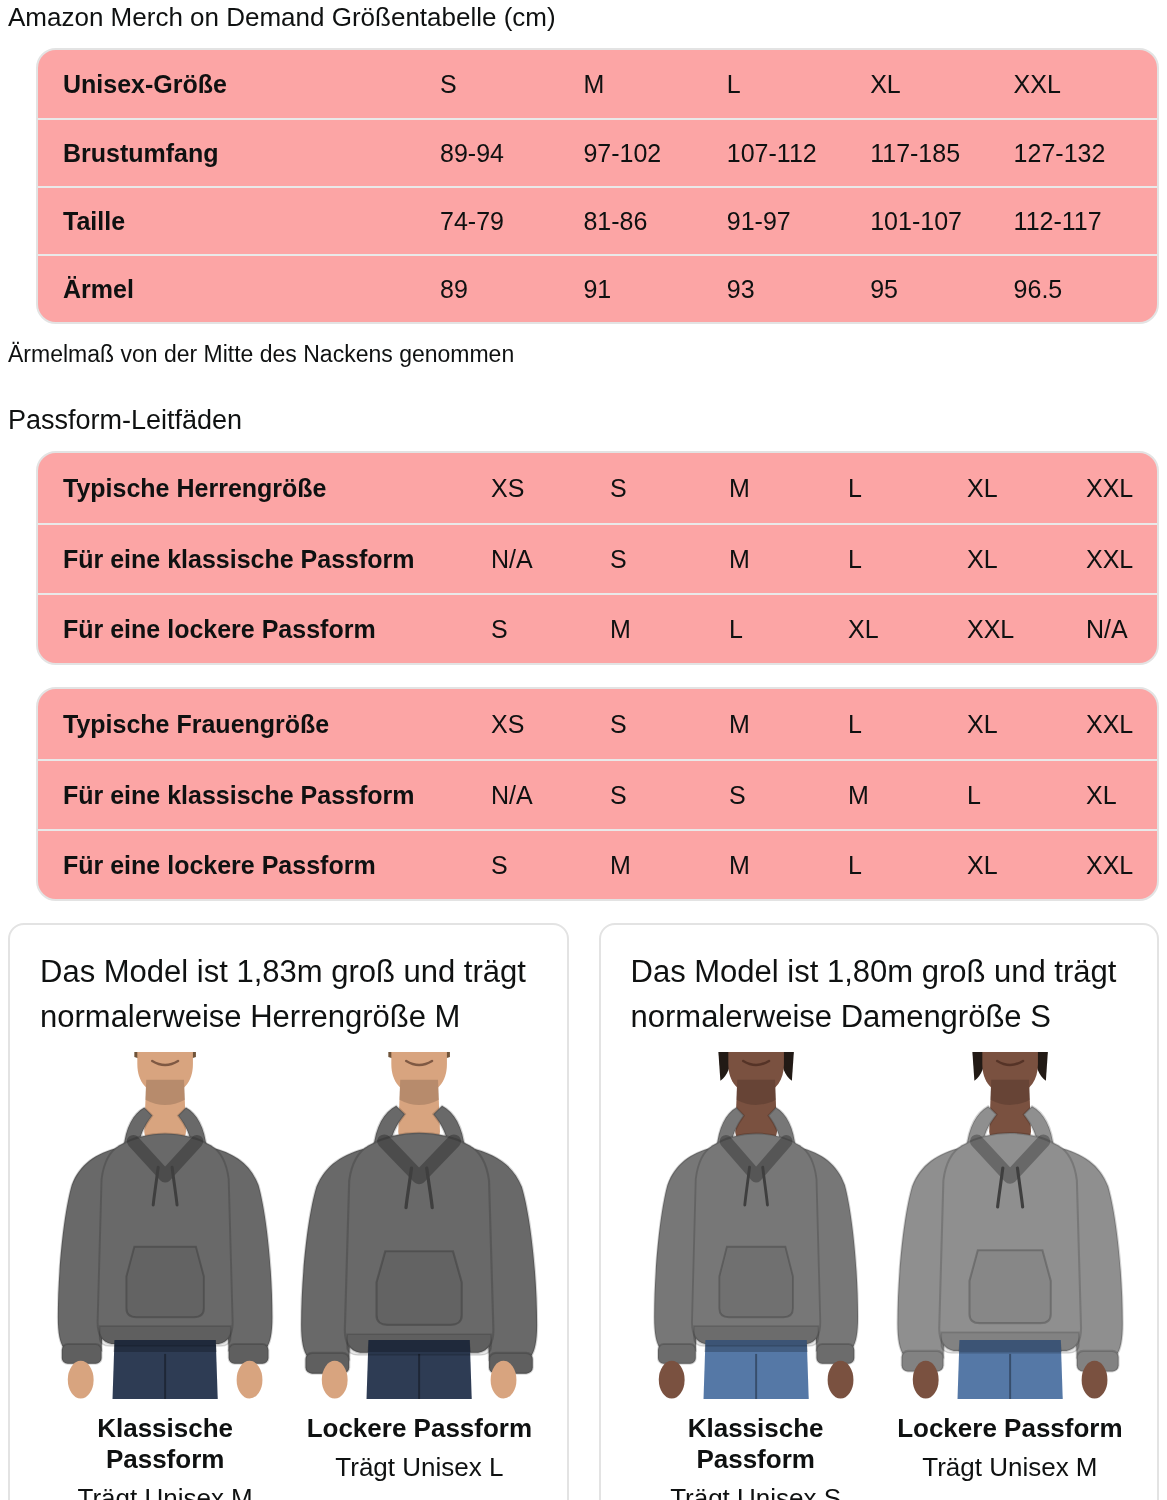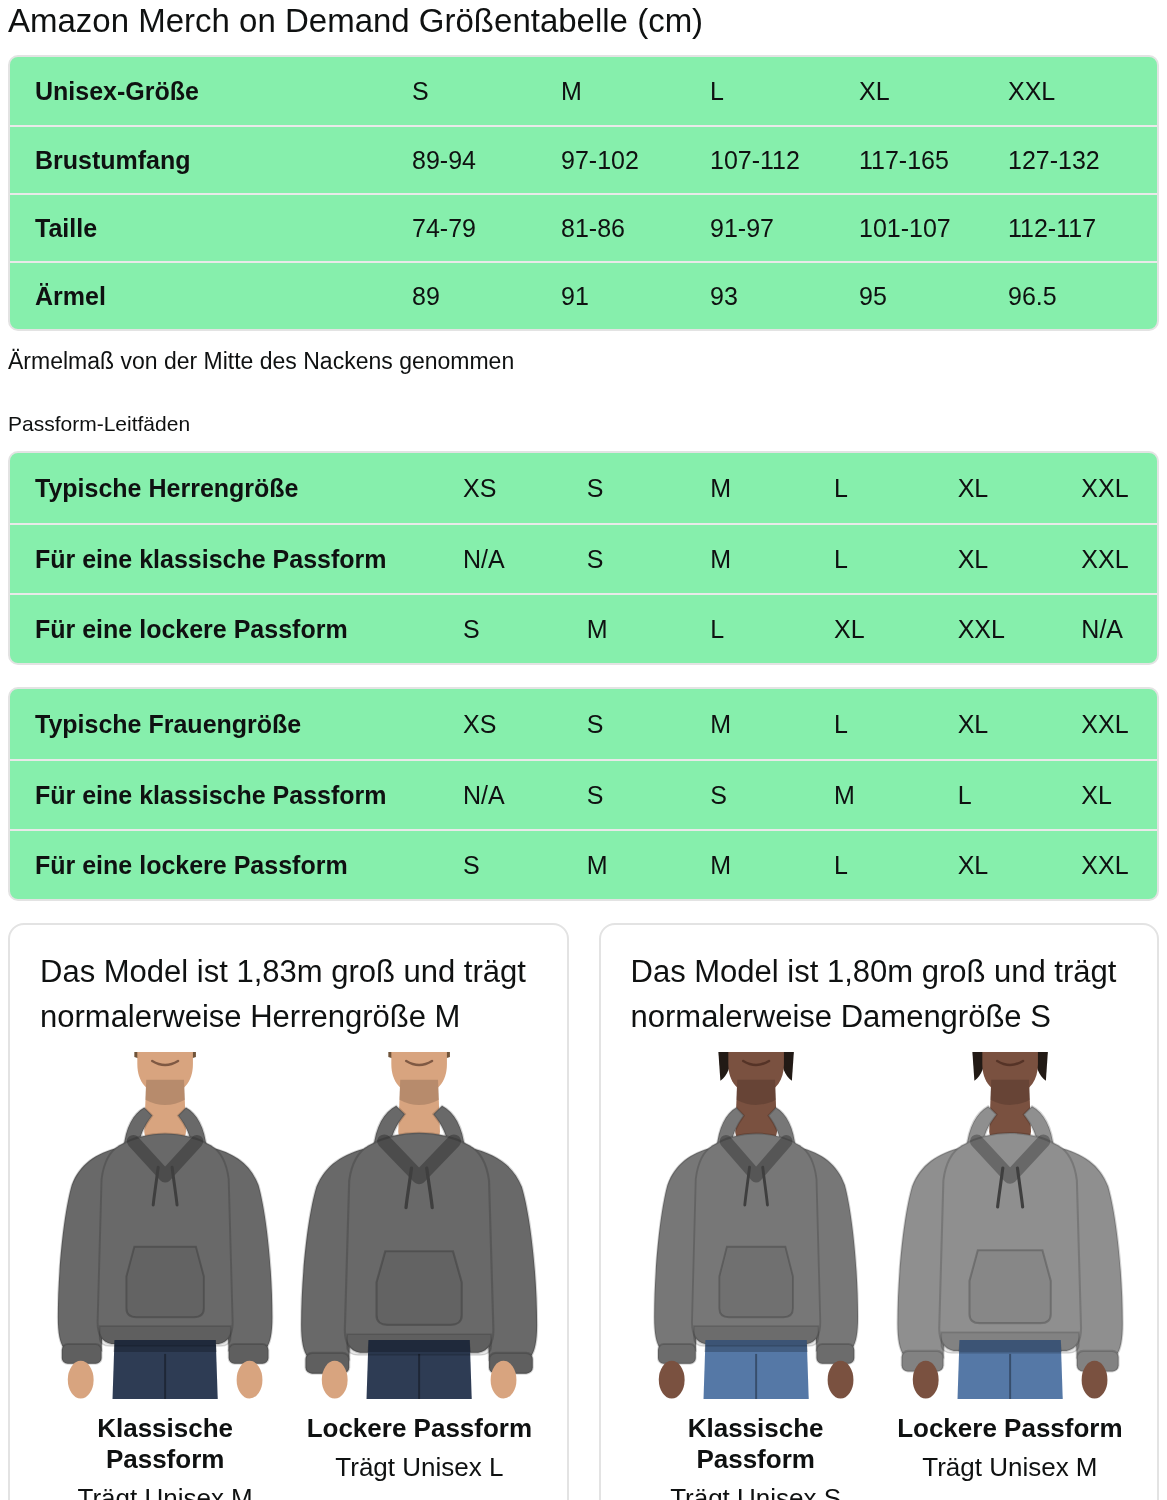--- a/index.html
+++ b/index.html
@@ -4,41 +4,41 @@
 <style>
   * { box-sizing: border-box; }
   html,body { margin:0; padding:0; background:#fff; }
   body {
     width:1167px; min-height:1500px;
     font-family:"Liberation Sans", sans-serif;
     color:var(--text, #0f1111);
   }
   .page { padding:2px 8px 10px 8px; }
 
-  .page-title { font-size:33px; font-weight:400; margin:0 0 15px 0; letter-spacing:0; }
+  .page-title { font-size:26px; font-weight:400; margin:0 0 15px 0; letter-spacing:0; }
 
   
   .chart-table {
     border:2px solid var(--table-border,#e3e3e3);
-    border-radius:10px; overflow:hidden; background:#86efac;
+    border-radius:20px; overflow:hidden; background:#fca5a5;margin-left:28px;
   }
   .t-row {
     display:grid; align-items:center;
     min-height:68px; padding-left:25px;
     border-top:2px solid var(--row-divider,#e9e9e9);
     font-size:25px;
   }
   .t-row:first-child { border-top:none; }
   .size-table .t-row { grid-template-columns:377px repeat(5,1fr); }
   .fit-table  .t-row { grid-template-columns:380px repeat(6,1fr); min-height:70px;gap:48px; }
   .row-label { font-weight:700; padding-right:10px; }
   .cell { font-weight:400; }
 
   .note { font-size:23px; margin:17px 0 0 0; }
-  .section-heading { font-size:21px; font-weight:400; margin:37px 0 15px 0; }
+  .section-heading { font-size:27px; font-weight:400; margin:37px 0 15px 0; }
   .fit-table.first { margin-bottom:22px; }
 
   
   .cards { display:flex; gap:30px; margin-top:22px; }
   .model-card {
     flex:1 1 0;
     border:2px solid var(--table-border,#e3e3e3);
     border-radius:16px;
     padding:25px 20px 26px 28px;
     background:#fff;
@@ -92,21 +92,21 @@
       <span class="cell">M</span>
       <span class="cell">L</span>
       <span class="cell">XL</span>
       <span class="cell">XXL</span>
     </div>
     <div class="t-row">
       <span class="row-label">Brustumfang</span>
       <span class="cell">89-94</span>
       <span class="cell">97-102</span>
       <span class="cell">107-112</span>
-      <span class="cell">117-165</span>
+      <span class="cell">117-185</span>
       <span class="cell">127-132</span>
     </div>
     <div class="t-row">
       <span class="row-label">Taille</span>
       <span class="cell">74-79</span>
       <span class="cell">81-86</span>
       <span class="cell">91-97</span>
       <span class="cell">101-107</span>
       <span class="cell">112-117</span>
     </div>

